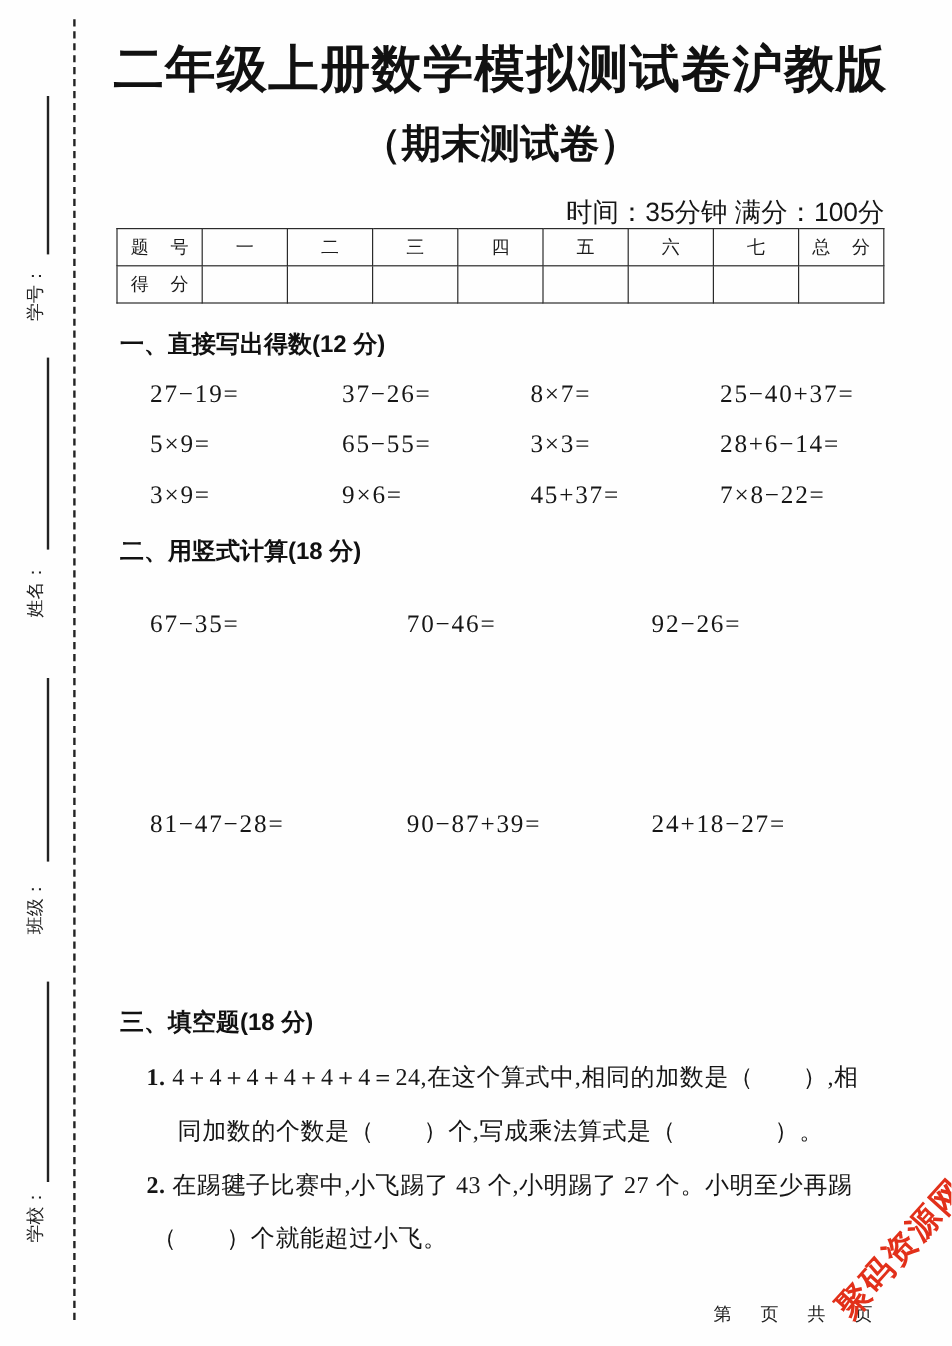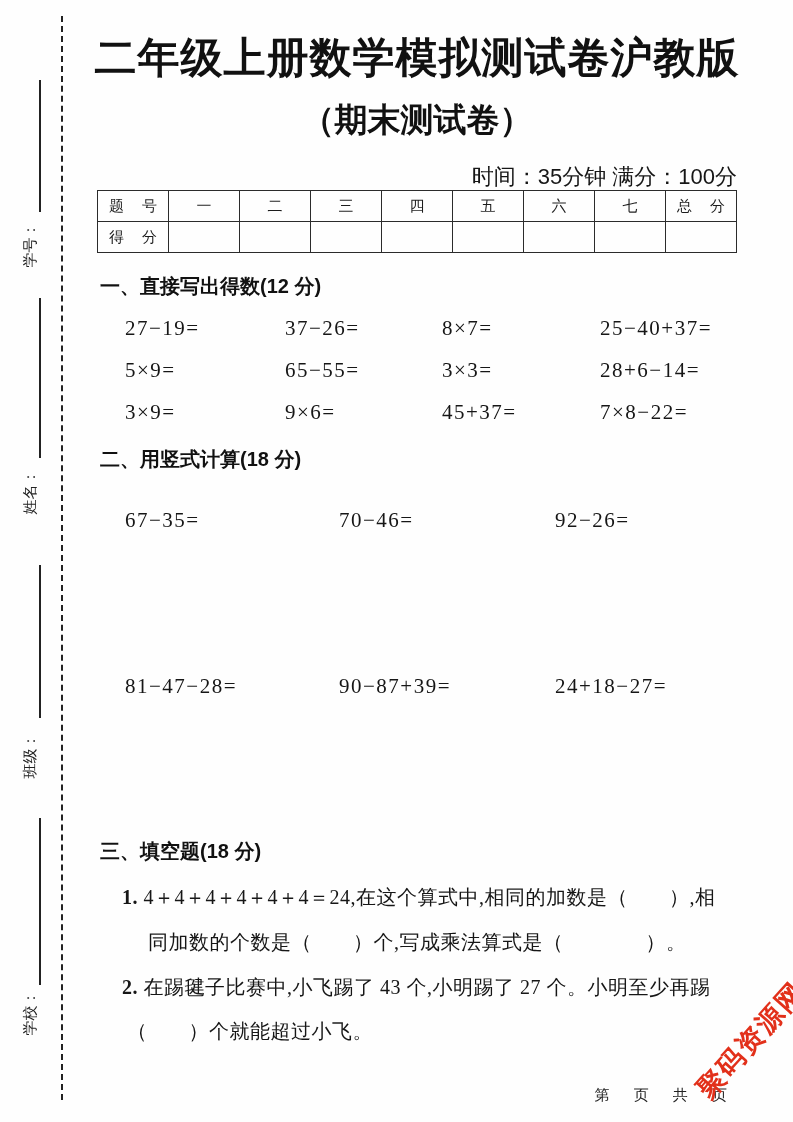--- a/index.html
+++ b/index.html
@@ -59,21 +59,21 @@
   .sec2-head{top:446px;}
   .sec3-head{top:838px;}
   .prow{position:absolute;left:97px;width:660px;height:26px;}
   .prow span{
     position:absolute;font-family:"Liberation Serif","DejaVu Serif",serif;
     font-size:21px;letter-spacing:1.5px;color:#161616;white-space:nowrap;
   }
   .r1a{top:316px;} .r1b{top:358px;} .r1c{top:400px;}
   .c0{left:28px;} .c1{left:188px;} .c2{left:345px;} .c3{left:503px;}
   .r2a{top:508px;} .r2b{top:674px;}
-  .d0{left:28px;} .d1{left:242px;} .d2{left:446px;margin-left:12px;}
+  .d0{left:28px;} .d1{left:242px;} .d2{left:446px;}
   .qline{
     position:absolute;white-space:nowrap;
     font-family:"Liberation Serif","DejaVu Serif",serif;
     font-size:20px;color:#161616;letter-spacing:0.5px;
   }
   .q1l1{left:122px;top:884px;}
   .q1l2{left:148px;top:929px;}
   .q2l1{left:122px;top:974px;}
   .q2l2{left:127px;top:1018px;}
   .qnum{font-weight:700;}

